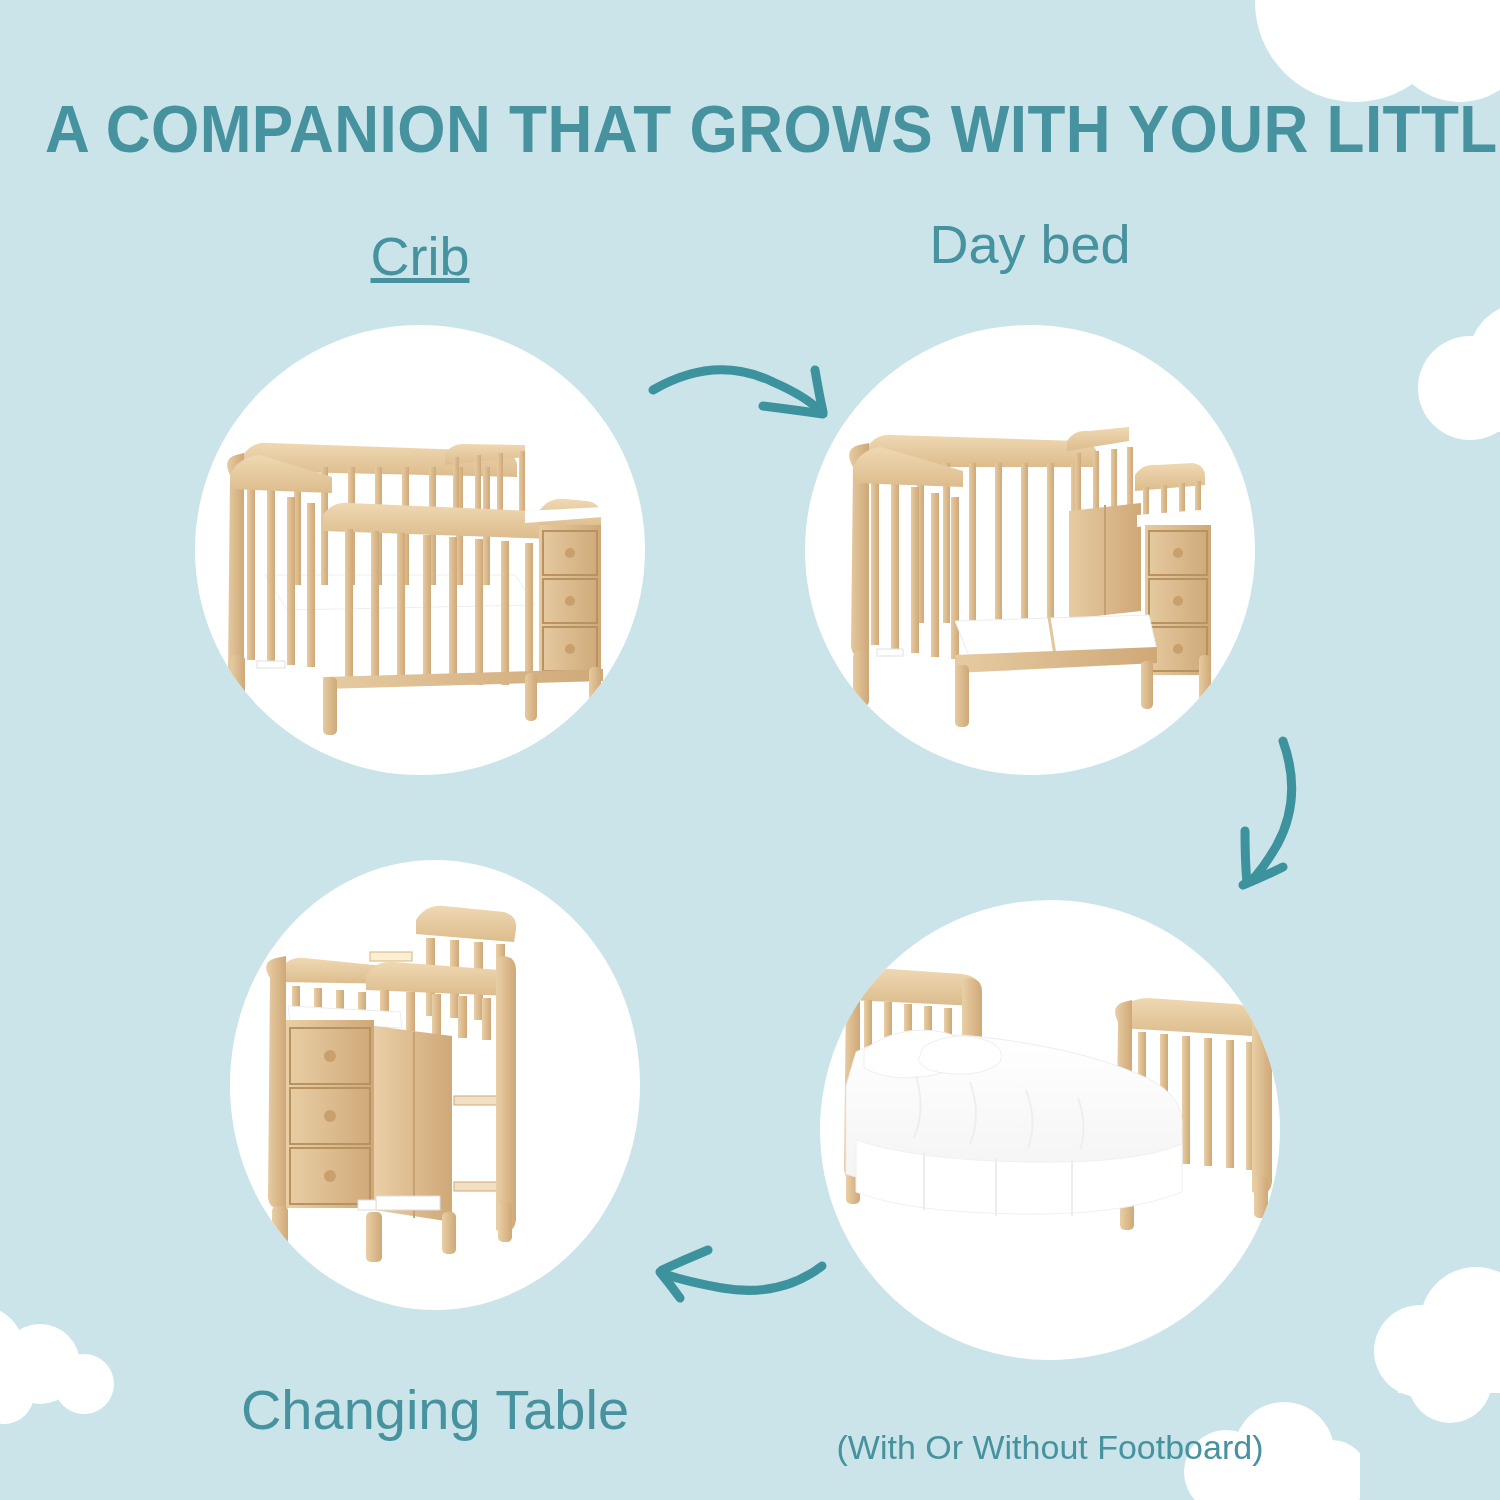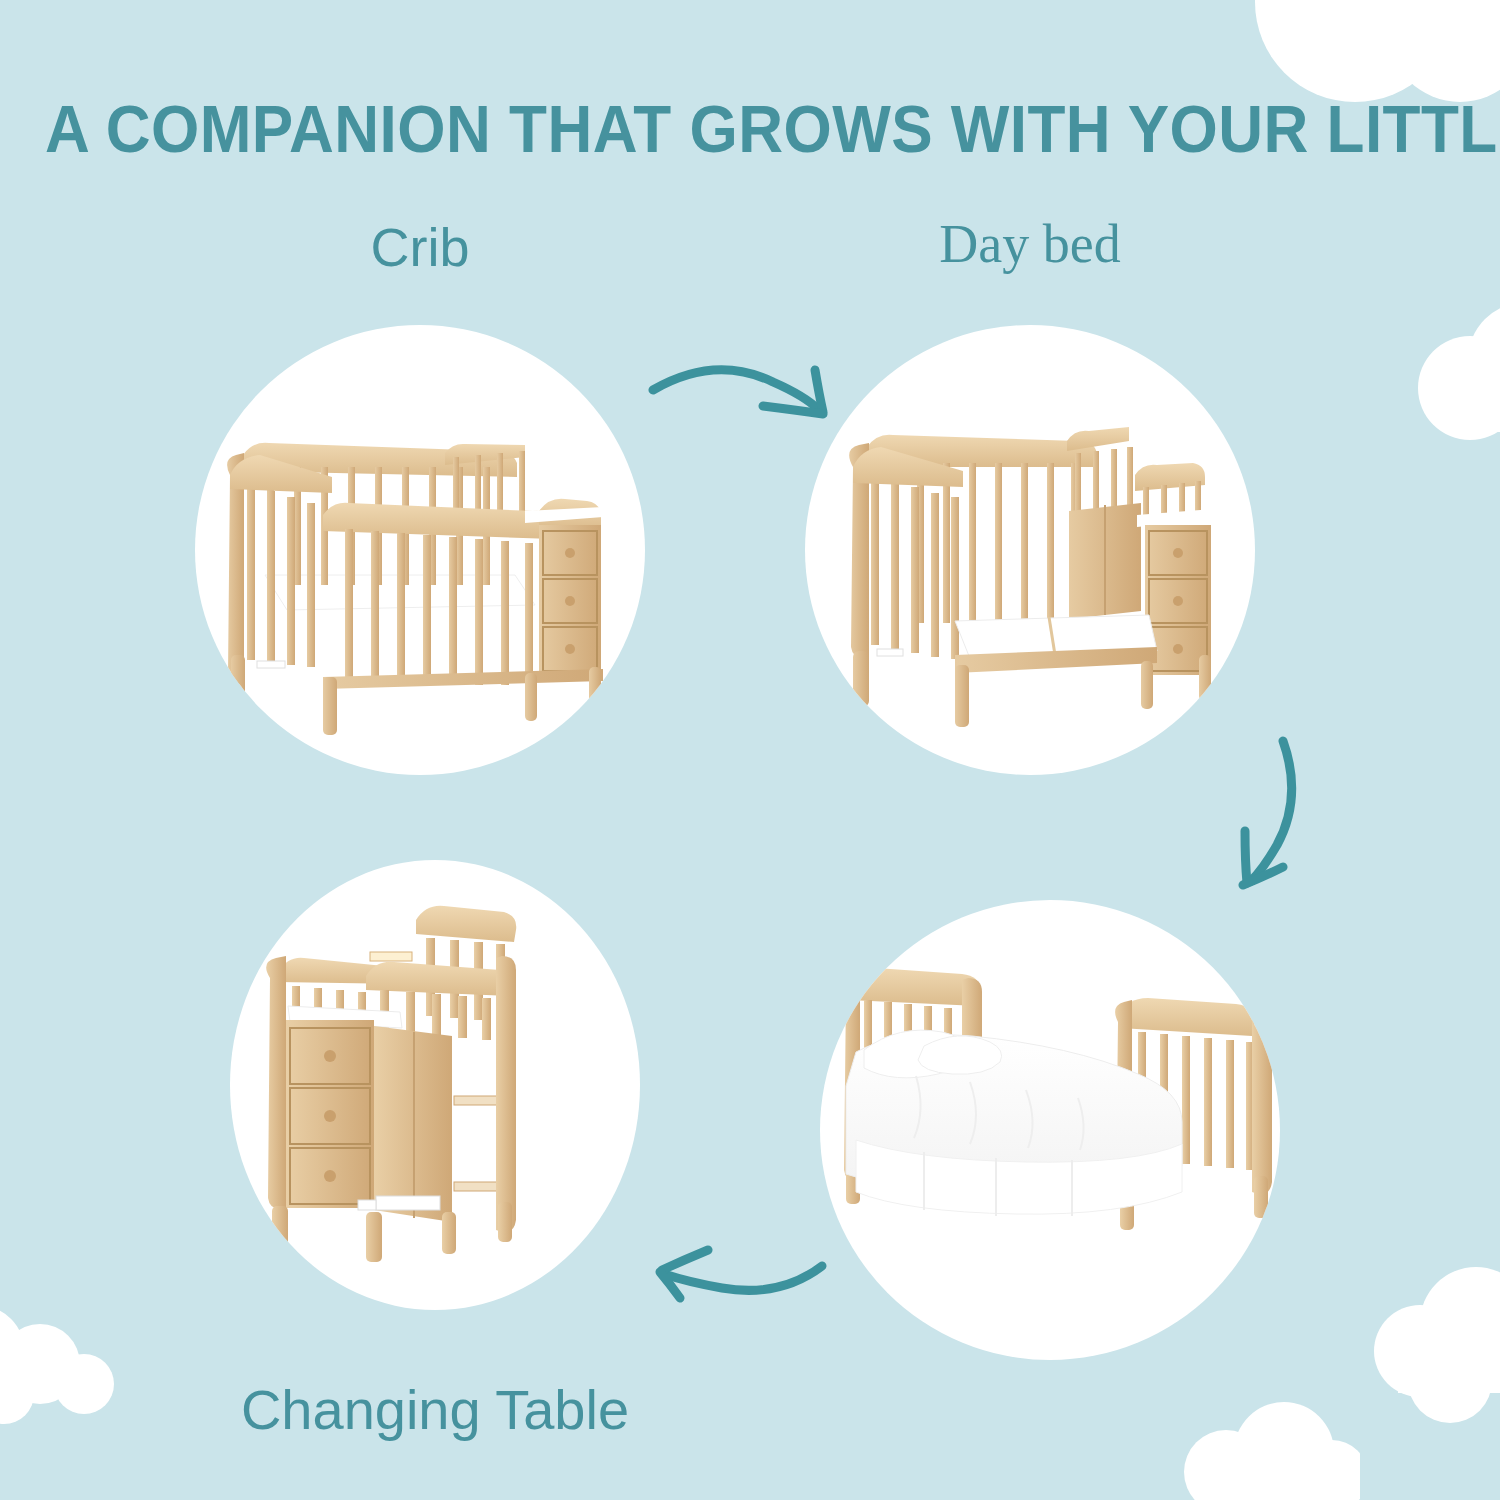--- a/index.html
+++ b/index.html
@@ -74,25 +74,25 @@
     position: absolute;
     border-radius: 50%;
     background: #ffffff;
     overflow: hidden;
   }
   .photo-circle > svg { display: block; }
 
   
   #stage-crib          { left: 155px;  top: 215px;  width: 530px; height: 570px; }
   #stage-crib .photo-circle   { left: 40px;  top: 110px; width: 450px; height: 450px; }
-  #stage-crib .stage-label    { top: 3px; }
+  #stage-crib .stage-label    { top: 12px; text-decoration: underline; }
 
   #stage-daybed        { left: 765px;  top: 215px;  width: 530px; height: 570px; }
   #stage-daybed .photo-circle { left: 40px;  top: 110px; width: 450px; height: 450px; }
-  #stage-daybed .stage-label  { top: 0px; font-family: Liberation Serif, serif; }
+  #stage-daybed .stage-label  { top: 0px; }
 
   #stage-changing      { left: 185px;  top: 860px;  width: 500px; height: 620px; }
   #stage-changing .photo-circle { left: 45px; top: 0px; width: 410px; height: 450px; }
   #stage-changing .stage-label  { top: 493px; }
 
   #stage-twin          { left: 795px;  top: 900px;  width: 510px; height: 600px; }
   #stage-twin .photo-circle     { left: 25px; top: 0px; width: 460px; height: 460px; }
   #stage-twin .stage-label      { top: 460px; }
   #stage-twin .stage-sublabel   { top: 528px; }
 
@@ -490,20 +490,21 @@
 
           <g stroke="#eeeeee" stroke-width="2" fill="none">
             <path d="M96 176 q10 34 -2 62"></path>
             <path d="M150 182 q12 34 0 62"></path>
             <path d="M206 190 q12 32 2 58"></path>
             <path d="M258 198 q10 28 2 52"></path>
           </g>
         </g>
       </svg>
     </div>
+    <div class="stage-sublabel">(With Or Without Footboard)</div>
   </div>
 
   <div class="arrow" id="arrow-crib-to-daybed">
     <svg width="210" height="100" viewBox="0 0 210 100">
       <g fill="none" stroke="#3c929d" stroke-width="9" stroke-linecap="round" stroke-linejoin="round">
         <path d="M8 42 Q70 6 128 34 Q160 48 174 62"></path>
         <path d="M170 22 Q174 46 178 64"></path>
         <path d="M118 58 Q150 62 178 66"></path>
       </g>
     </svg>

